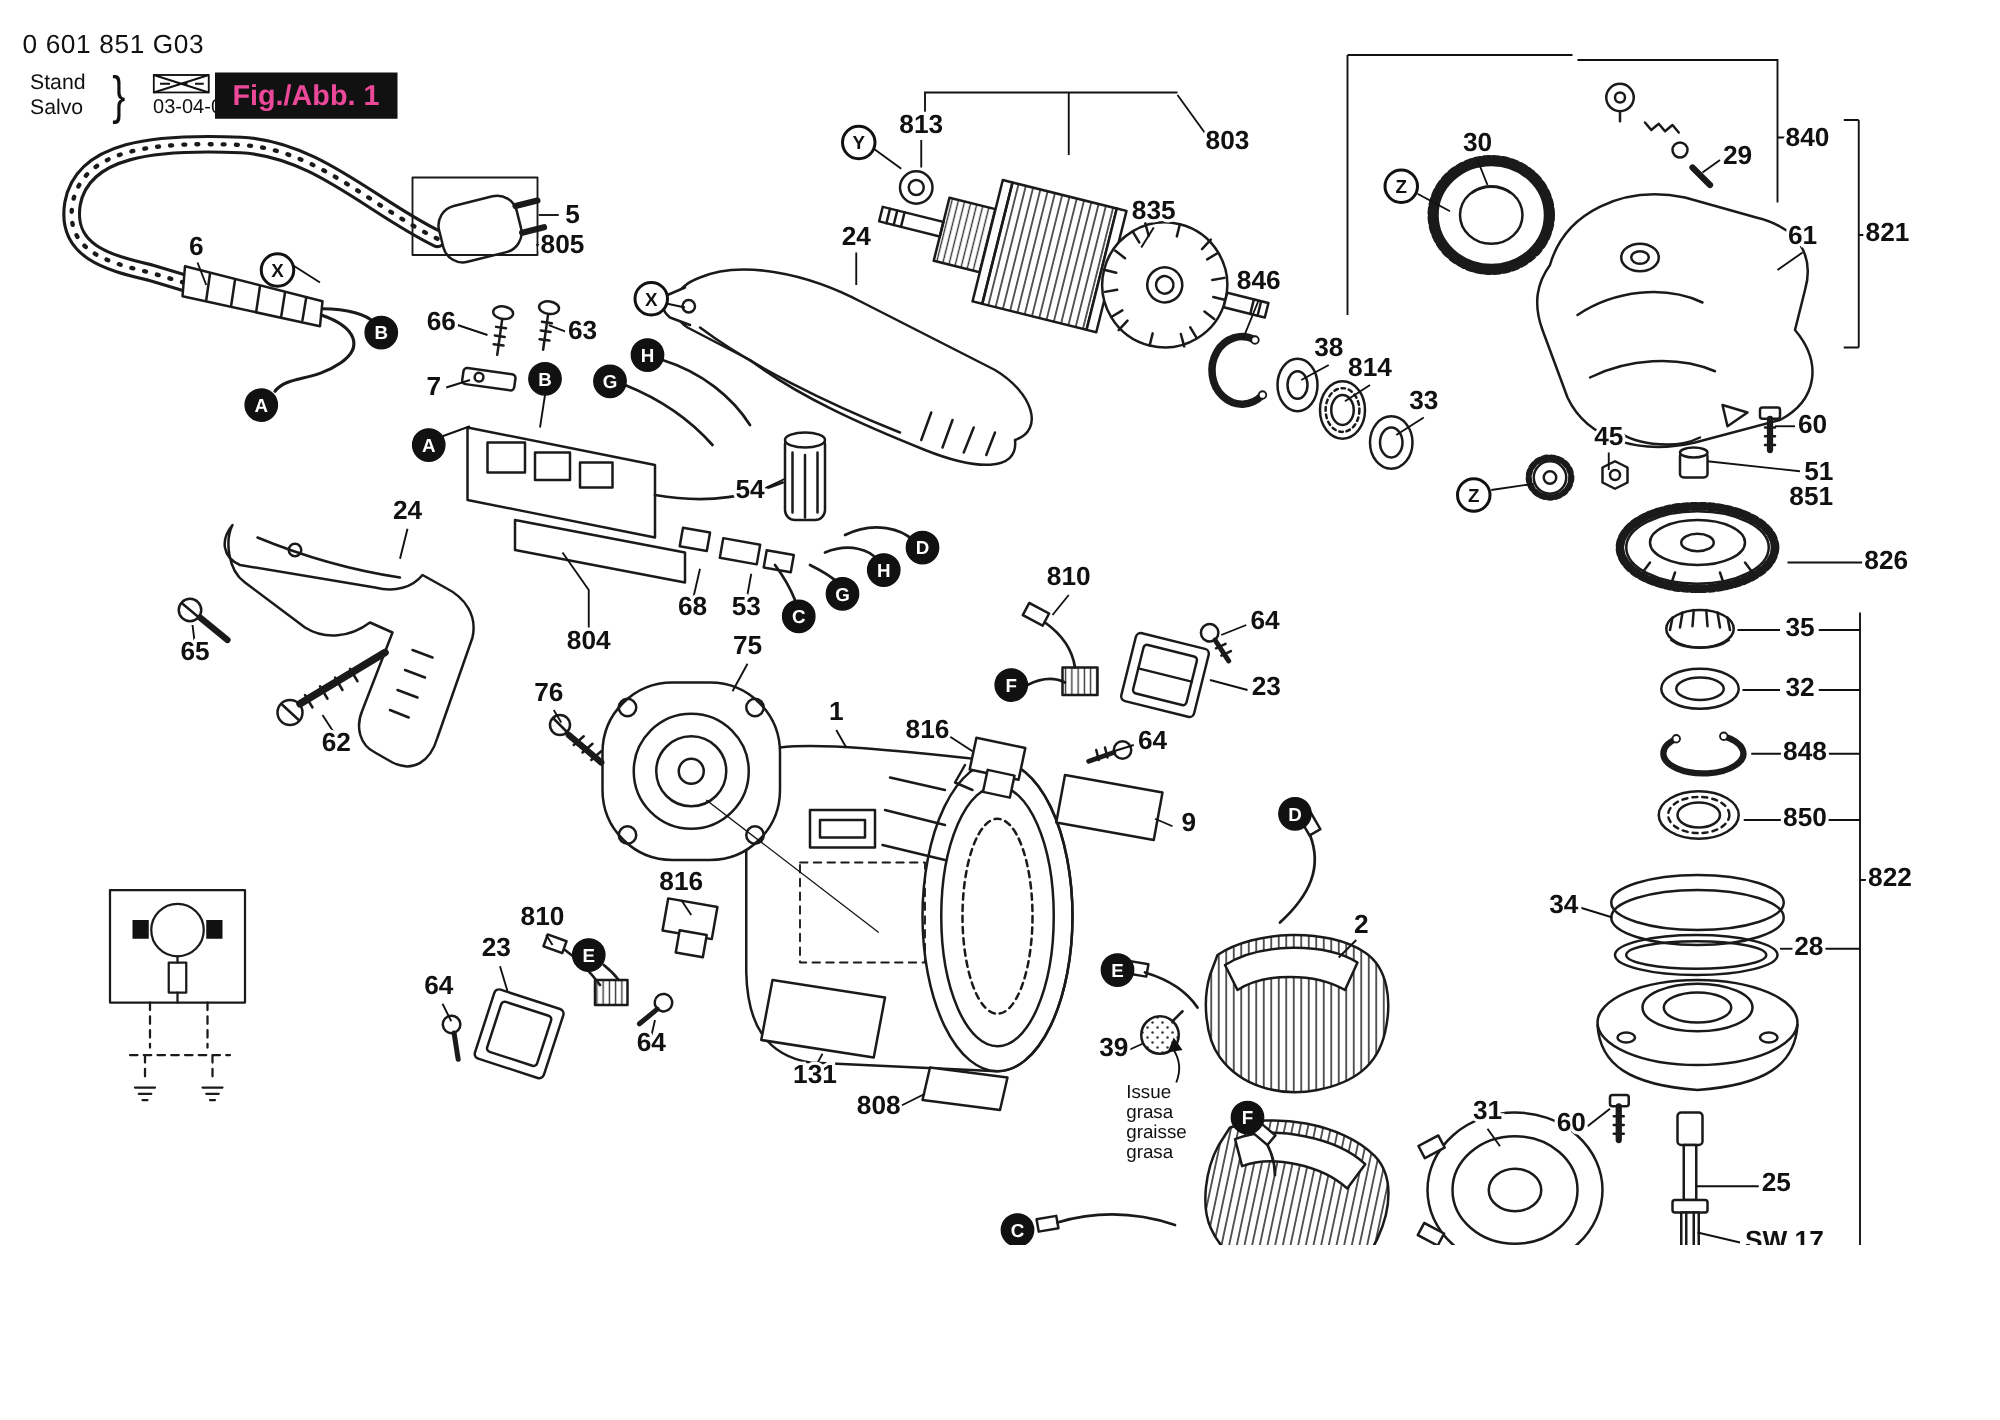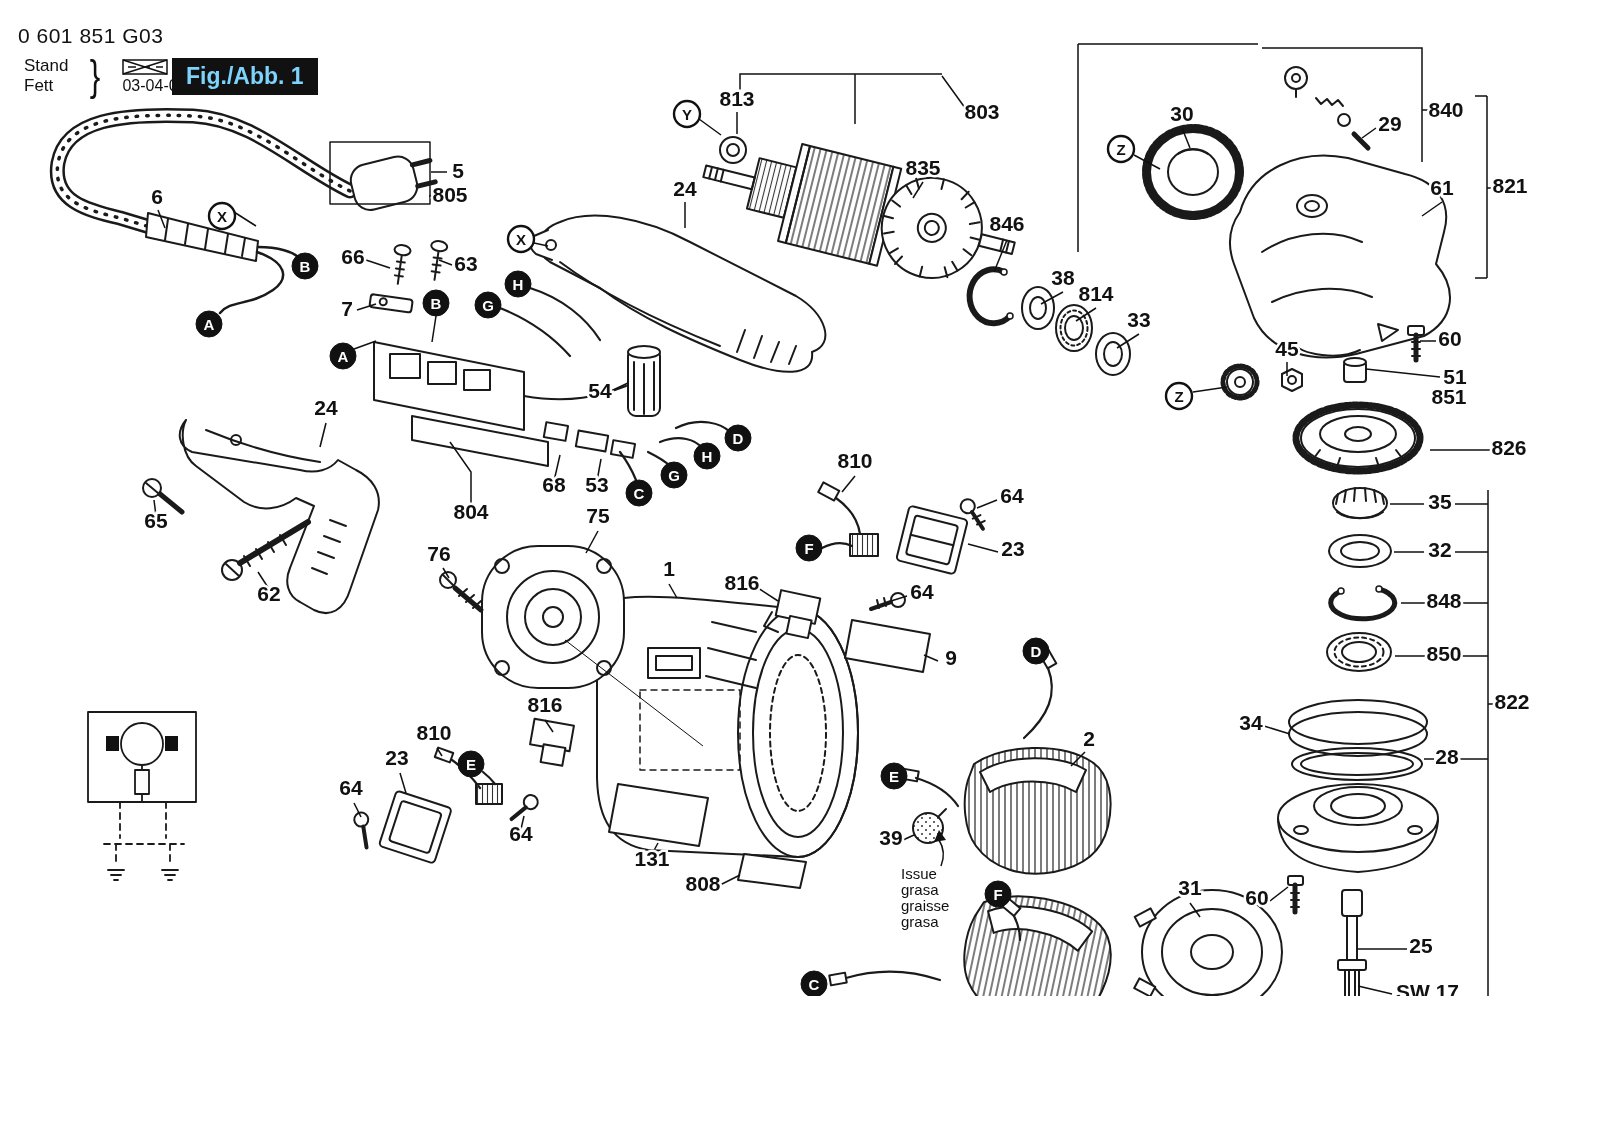--- a/index.html
+++ b/index.html
@@ -4,21 +4,21 @@
 <style>
   html,body{margin:0;padding:0;background:#fff;}
   .page{position:relative;width:1600px;height:996px;background:#fff;overflow:hidden;
         font-family:"Liberation Sans",sans-serif;color:#111;}
   .page > svg.diagram{position:absolute;left:0;top:0;}
   .hdr-partnum{position:absolute;left:18px;top:24px;font-size:21px;letter-spacing:.5px;}
   .hdr-issue{position:absolute;left:24px;top:56px;display:flex;align-items:center;gap:20px;font-size:17px;}
   .issue-words{display:flex;flex-direction:column;line-height:20px;}
   .issue-brace{font-size:42px;line-height:38px;transform:scaleX(.75);font-weight:400;}
   .issue-dates{display:flex;flex-direction:column;gap:2px;font-size:16px;line-height:17px;}
-  .fig-box{position:absolute;left:172px;top:58px;background:#111;color:#7dd3fc;font-weight:bold;
+  .fig-box{position:absolute;left:172px;top:58px;background:#111;color:#ec4899;font-weight:bold;
            font-size:23px;padding:5px 14px;}
   .footer-note{position:absolute;left:30px;top:1000px;font-size:15.5px;line-height:19px;}
   .grease-note{position:absolute;left:901px;top:866px;font-size:15px;line-height:16px;}
   .part-label{font:bold 21px "Liberation Sans",sans-serif;fill:#111;stroke:#fff;stroke-width:5px;paint-order:stroke;}
   .callout-solid{fill:#111;stroke:#111;}
   .callout-outline{fill:#fff;stroke:#111;stroke-width:2.4px;}
   .callout-letter-light{font:bold 15px "Liberation Sans",sans-serif;fill:#fff;stroke:none;}
   .callout-letter-dark{font:bold 15px "Liberation Sans",sans-serif;fill:#111;stroke:none;}
   .ln{fill:none;}
   .bk{fill:#111;stroke:none;}
@@ -26,21 +26,21 @@
 </head>
 <body>
 
 <div class="page">
 
   <div class="hdr-partnum">0 601 851 G03</div>
 
   <div class="hdr-issue">
     <div class="issue-words">
       <span>Stand</span>
-      <span>Fett</span>
+      <span>Salvo</span>
     </div>
     <div class="issue-brace">}</div>
     <div class="issue-dates">
       <svg width="46" height="16" viewBox="0 0 46 16">
         <rect x="1" y="1" width="44" height="14" fill="none" stroke="#111" stroke-width="1.5"></rect>
         <path d="M1,1 L45,15 M45,1 L1,15" stroke="#111" stroke-width="1.5" fill="none"></path>
         <path d="M6,8 h8 M20,8 h8 M34,8 h7" stroke="#111" stroke-width="1.5" fill="none"></path>
       </svg>
       <span>03-04-05</span>
     </div>

